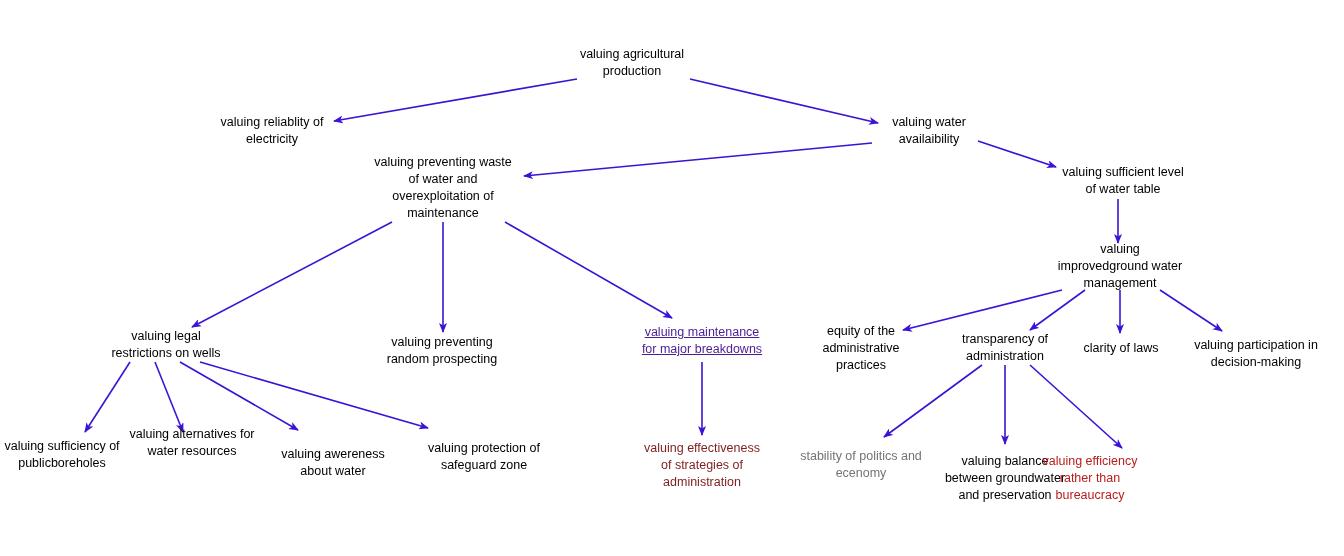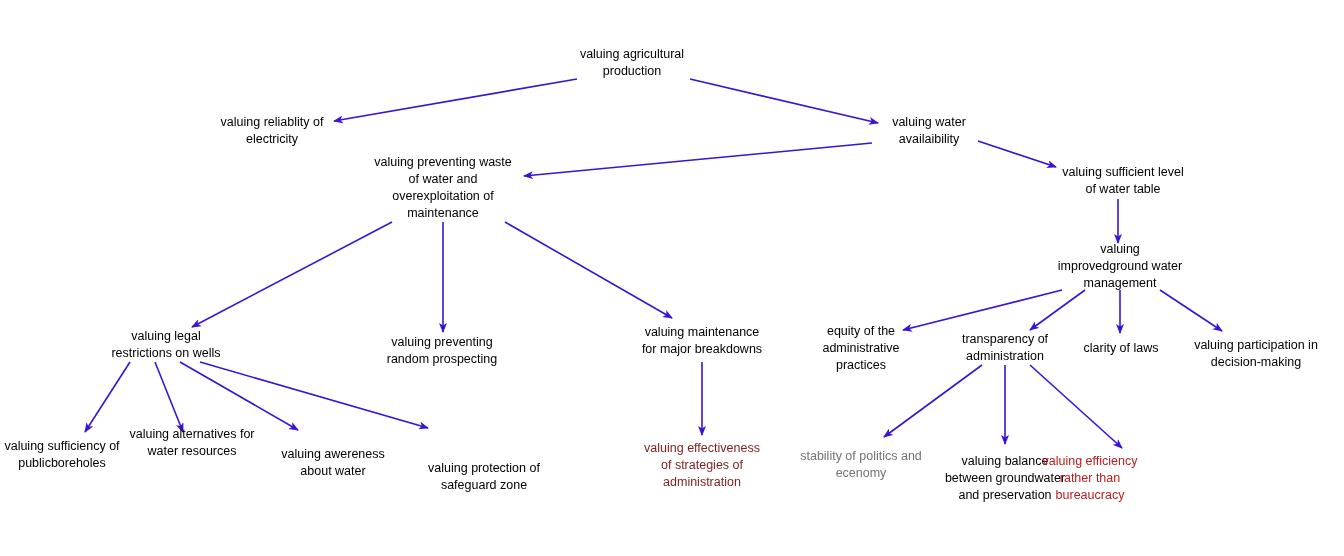--- a/index.html
+++ b/index.html
@@ -86,37 +86,37 @@
 maintenance</div>
       <div class="node-label" style="left: 1123px; top: 181px; width: 180px; color: rgb(0, 0, 0);">valuing sufficient level
 of water table</div>
       <div class="node-label" style="left: 1120px; top: 266px; width: 190px; color: rgb(0, 0, 0);">valuing
 improvedground water
 management</div>
       <div class="node-label" style="left: 166px; top: 345px; width: 170px; color: rgb(0, 0, 0);">valuing legal
 restrictions on wells</div>
       <div class="node-label" style="left: 442px; top: 351px; width: 170px; color: rgb(0, 0, 0);">valuing preventing
 random prospecting</div>
-      <div class="node-label" style="left: 702px; top: 341px; width: 180px; color: #000000;">valuing maintenance
+      <div class="node-label" style="left: 702px; top: 341px; width: 180px; color: #4c1d95; text-decoration: underline;">valuing maintenance
 for major breakdowns</div>
       <div class="node-label" style="left: 861px; top: 348px; width: 140px; color: rgb(0, 0, 0);">equity of the
 administrative
 practices</div>
       <div class="node-label" style="left: 1005px; top: 348px; width: 150px; color: rgb(0, 0, 0);">transparency of
 administration</div>
       <div class="node-label" style="left: 1121px; top: 348px; width: 110px; color: rgb(0, 0, 0);">clarity of laws</div>
       <div class="node-label" style="left: 1256px; top: 354px; width: 180px; color: rgb(0, 0, 0);">valuing participation in
 decision-making</div>
       <div class="node-label" style="left: 62px; top: 455px; width: 160px; color: rgb(0, 0, 0);">valuing sufficiency of
 publicboreholes</div>
       <div class="node-label" style="left: 192px; top: 443px; width: 175px; color: rgb(0, 0, 0);">valuing alternatives for
 water resources</div>
       <div class="node-label" style="left: 333px; top: 463px; width: 160px; color: rgb(0, 0, 0);">valuing awereness
 about water</div>
-      <div class="node-label" style="left: 484px; top: 457px; width: 165px; color: rgb(0, 0, 0); margin-top: 20px;">valuing protection of
+      <div class="node-label" style="left: 484px; top: 457px; width: 165px; color: rgb(0, 0, 0);">valuing protection of
 safeguard zone</div>
       <div class="node-label" style="left: 702px; top: 465px; width: 170px; color: #7f1d1d;">valuing effectiveness
 of strategies of
 administration</div>
       <div class="node-label" style="left: 861px; top: 465px; width: 180px; color: #737373;">stability of politics and
 ecenomy</div>
       <div class="node-label" style="left: 1005px; top: 478px; width: 160px; color: rgb(0, 0, 0);">valuing balance
 between groundwater
 and preservation</div>
       <div class="node-label" style="left: 1090px; top: 478px; width: 150px; color: #b91c1c;">valuing efficiency

